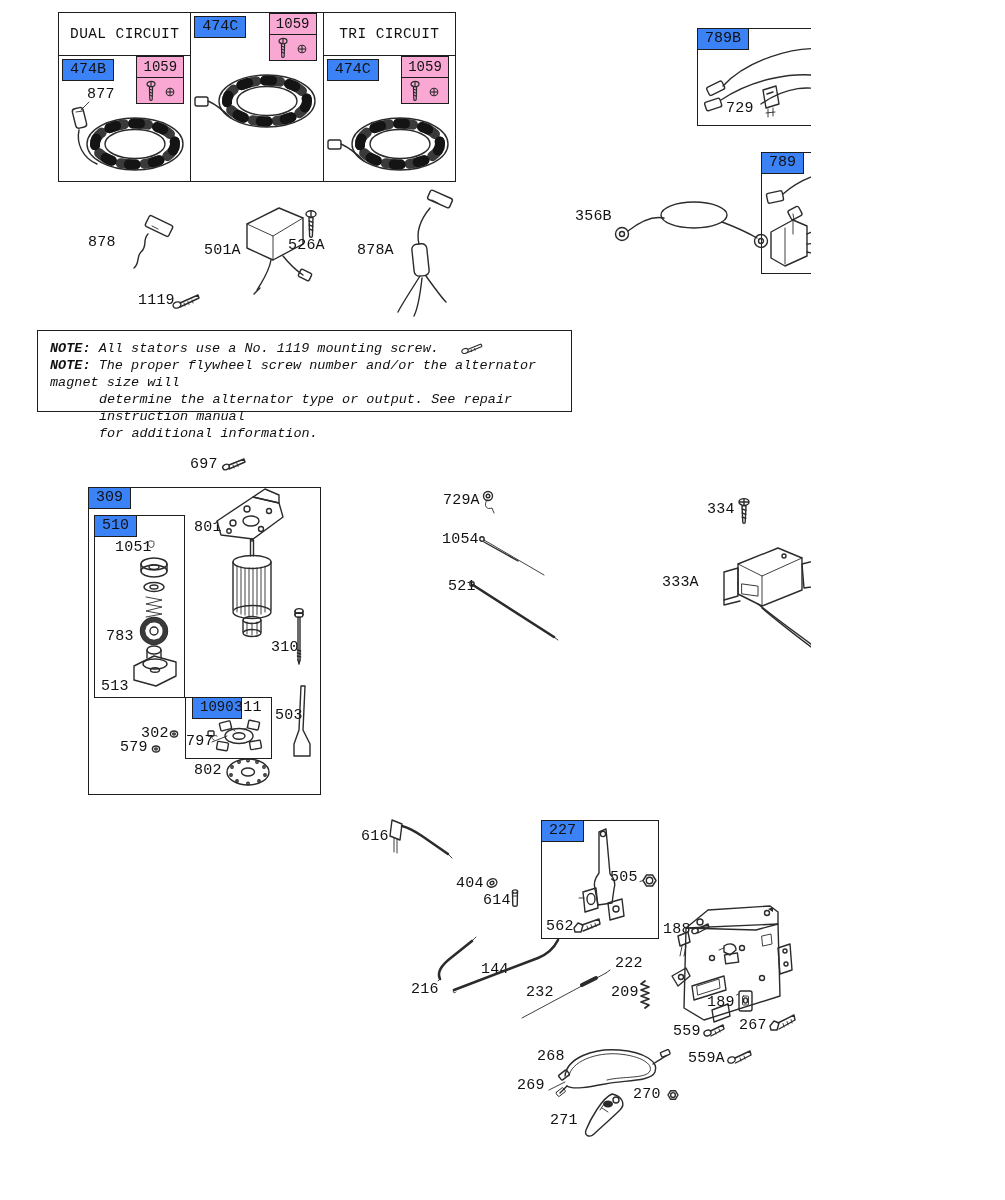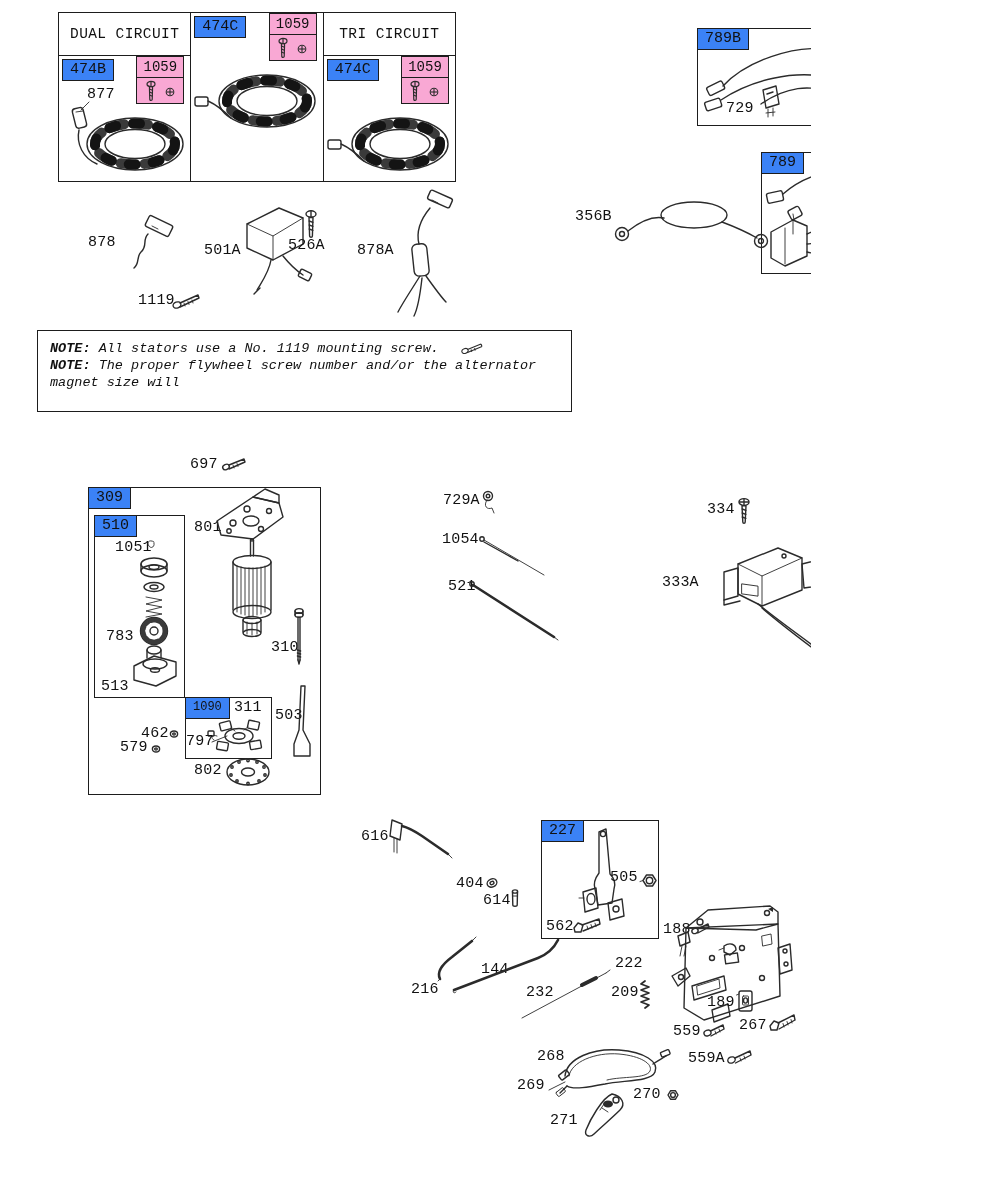--- a/index.html
+++ b/index.html
@@ -260,20 +260,22 @@
           <path d="M6.5,8.5 L20,3 M6.5,11.5 L21,5.5 M20,3 L21,5.5"></path>
           <line x1="10" y1="8.5" x2="10.8" y2="10.8"></line>
           <line x1="13.5" y1="7.2" x2="14.3" y2="9.5"></line>
         </g>
       </svg>
     </div>
     <div>
       <b>NOTE:</b>
       <span>The proper flywheel screw number and/or the alternator magnet size will</span>
     </div>
+    <div class="note-ind">determine the alternator type or output. See repair instruction manual</div>
+    <div class="note-ind">for additional information.</div>
   </div>
 
   <div class="co" style="left:190px;top:456px">697</div>
   <svg class="art" style="left:222px;top:456px" width="26" height="16" viewBox="0 0 26 16">
     <ellipse cx="4" cy="11" rx="3.4" ry="2.6" transform="rotate(-24 4 11)"></ellipse>
     <path d="M7,9 L22,3 M7,13 L23,6 M22,3 L23,6"></path>
     <line x1="11" y1="9" x2="12" y2="12" class="thin"></line>
       <line x1="15" y1="7.5" x2="16" y2="10.5" class="thin"></line>
   </svg>
 
@@ -342,21 +344,21 @@
       <ellipse cx="7" cy="7" rx="4" ry="2.2"></ellipse>
     <line x1="6" y1="9" x2="6" y2="52"></line>
       <line x1="8" y1="9" x2="8" y2="52"></line>
     <line x1="5.4" y1="42" x2="8.6" y2="43"></line>
       <line x1="5.4" y1="45" x2="8.6" y2="46"></line>
       <line x1="5.4" y1="48" x2="8.6" y2="49"></line>
     <path d="M6,52 L7,56 L8,52"></path>
   </svg>
 
   <div class="bx" style="left:185px;top:697px;width:85px;height:60px"></div>
-  <div class="boxlabel" style="left:185px;top:697px;font-size:12px">1090</div>
+  <div class="boxlabel" style="left:192px;top:697px;font-size:14px">1090</div>
   <div class="co" style="left:234px;top:699px">311</div>
   <svg class="art" style="left:208px;top:714px" width="60" height="42" viewBox="0 0 60 42">
     <ellipse cx="31" cy="22" rx="14" ry="7.5"></ellipse>
       <ellipse cx="31" cy="22" rx="6" ry="3.2"></ellipse>
     <rect x="12" y="8" width="11" height="8" rx="1" transform="rotate(-14 17 12)"></rect>
     <rect x="40" y="7" width="11" height="8" rx="1" transform="rotate(12 45 11)"></rect>
     <rect x="9" y="28" width="11" height="8" rx="1" transform="rotate(10 14 32)"></rect>
     <rect x="42" y="27" width="11" height="8" rx="1" transform="rotate(-10 47 31)"></rect>
     <path d="M9,22 C4,20 2,24 6,26" class="thin"></path>
     <rect x="0" y="17" width="6" height="5" rx="1"></rect>
@@ -366,21 +368,21 @@
   <div class="co" style="left:186px;top:733px">797</div>
   <svg class="art" style="left:212px;top:734px" width="16" height="10" viewBox="0 0 16 10">
     <line x1="0" y1="8" x2="15" y2="2" class="thin"></line>
   </svg>
 
   <div class="co" style="left:275px;top:707px">503</div>
   <svg class="art" style="left:291px;top:686px" width="22" height="78" viewBox="0 0 22 78">
     <polygon points="10,0 14,0 12,44 19,58 19,70 3,70 3,58 8,44"></polygon>
   </svg>
 
-  <div class="co" style="left:141px;top:725px">462</div>
+  <div class="co" style="left:141px;top:725px">302</div>
   <svg class="art" style="left:168px;top:729px" width="12" height="10" viewBox="0 0 12 10">
     <ellipse cx="6" cy="5" rx="3.6" ry="3"></ellipse>
       <ellipse cx="6" cy="5" rx="1.3" ry="1.1"></ellipse>
   </svg>
   <div class="co" style="left:120px;top:739px">579</div>
   <svg class="art" style="left:150px;top:744px" width="12" height="10" viewBox="0 0 12 10">
     <ellipse cx="6" cy="5" rx="3.6" ry="3"></ellipse>
       <ellipse cx="6" cy="5" rx="1.3" ry="1.1"></ellipse>
   </svg>
 

